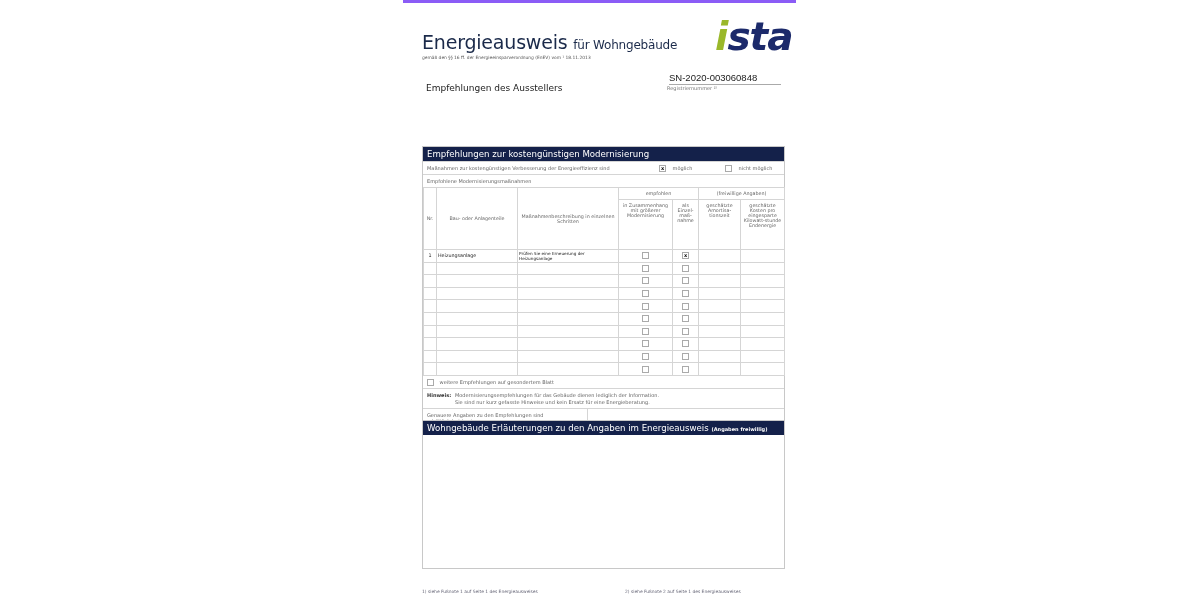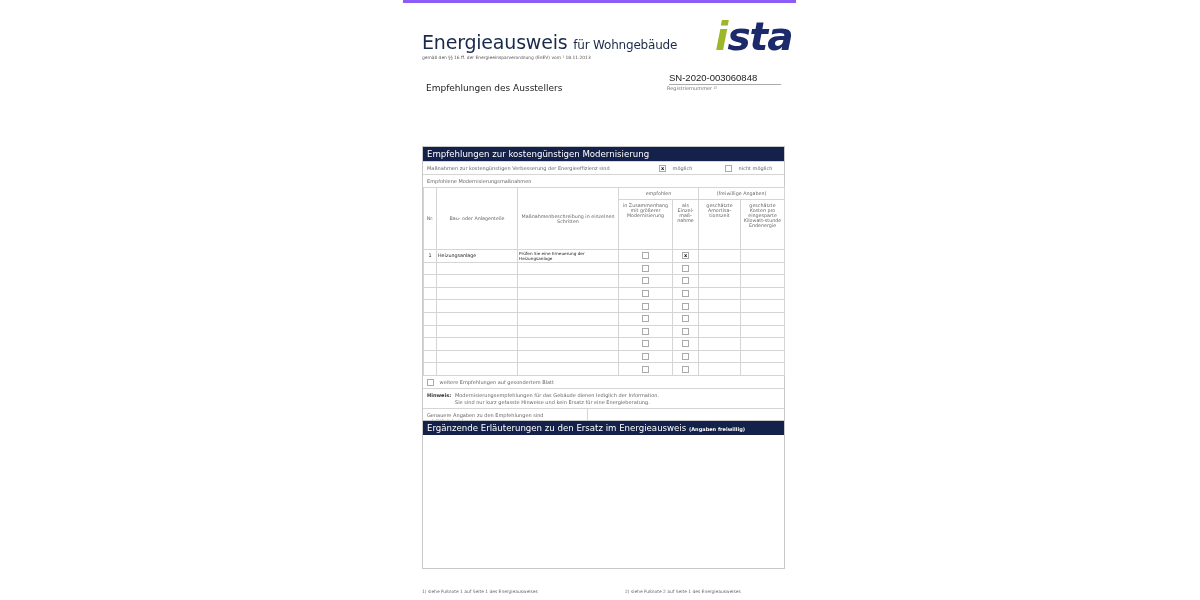--- a/index.html
+++ b/index.html
@@ -192,21 +192,21 @@
 
     <div class="row" style="height:20px;">
       <span style="position:absolute;left:4px;top:3px;width:130px;line-height:6px;">Genauere Angaben zu den Empfehlungen sind erhältlich bei / unter:</span>
       <span style="position:absolute;left:164px;top:0;height:20px;border-left:1px solid #d5d5d5;"></span>
       <span style="position:absolute;left:168px;top:10px;color:#222;">Keine weiteren Angaben möglich.</span>
     </div>
   </div>
 
   <div class="box" style="top:417px;height:147px;">
     <div class="bar">
-      <span>Ergänzende Erläuterungen zu den Ersatz im Energieausweis</span>
+      <span>Wohngebäude Erläuterungen zu den Angaben im Energieausweis</span>
       <small>(Angaben freiwillig)</small>
     </div>
     <div style="height:132px;"></div>
   </div>
 
   <div class="footnote" style="left:19px;">1) siehe Fußnote 1 auf Seite 1 des Energieausweises</div>
   <div class="footnote" style="left:222px;">2) siehe Fußnote 2 auf Seite 1 des Energieausweises</div>
 </div>
 
 </body></html>

